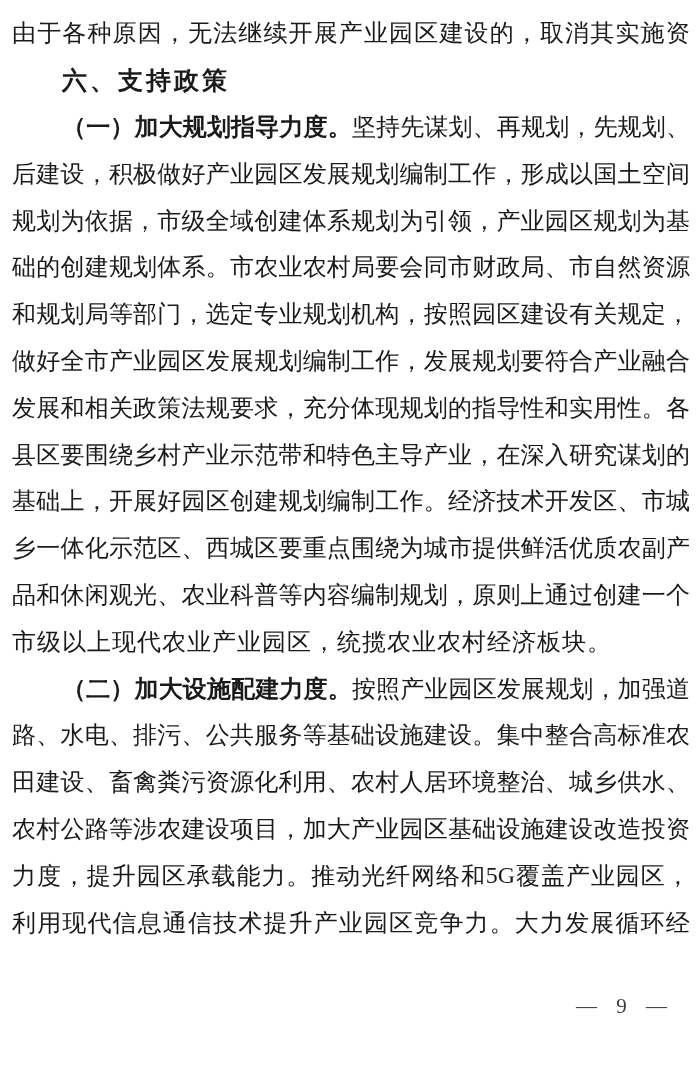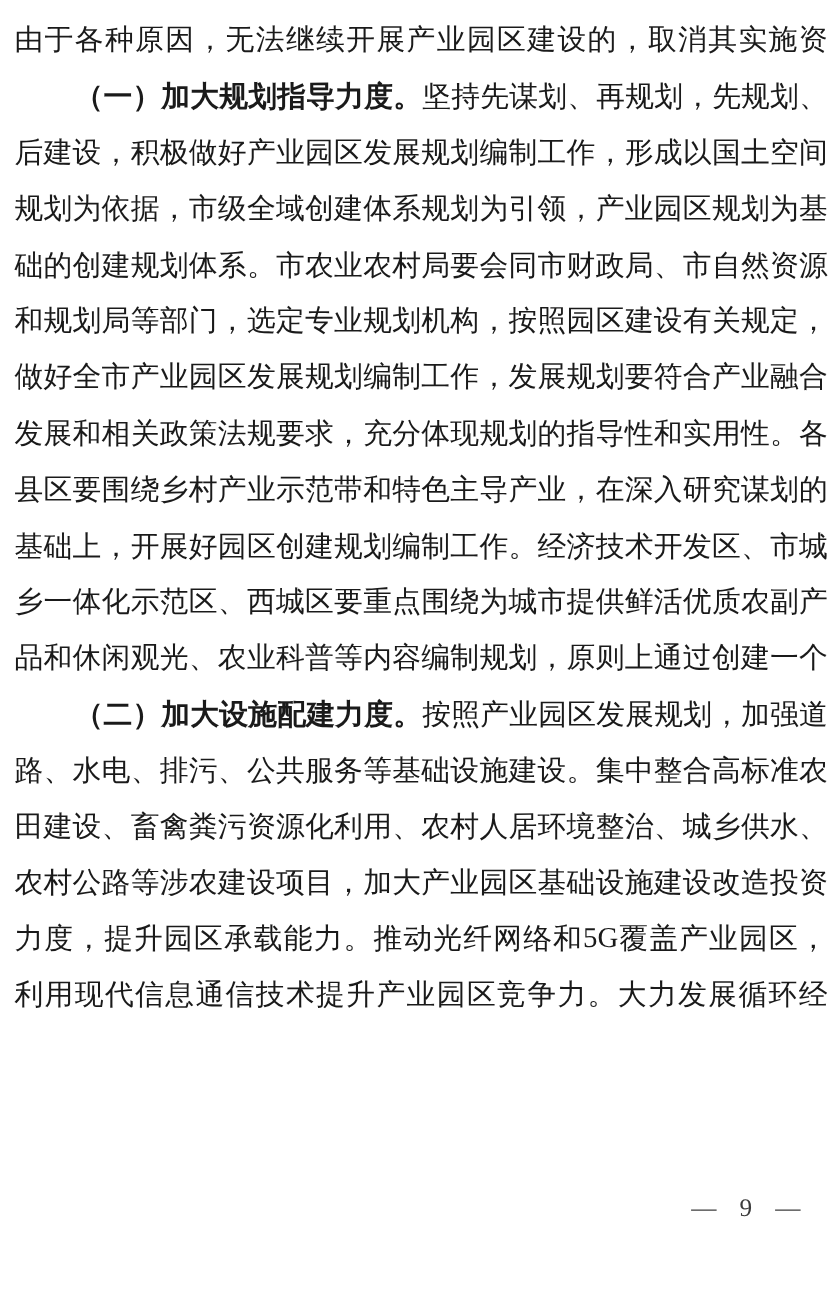--- a/index.html
+++ b/index.html
@@ -81,20 +81,25 @@
           <span>建</span>
           <span>设</span>
           <span>的</span>
           <span>，</span>
           <span>取</span>
           <span>消</span>
           <span>其</span>
           <span>实</span>
           <span>施</span>
           <span>资</span>
+        </div>
+      </div>
+      <div class="block">
+        <div class="line heading" style="padding-left: 50px;">
+          <span>六、支持政策</span>
         </div>
       </div>
       <div class="block">
         <div class="line justify" style="padding-left: 50px;">
           <span class="bold">（</span>
           <span class="bold">一</span>
           <span class="bold">）</span>
           <span class="bold">加</span>
           <span class="bold">大</span>
           <span class="bold">规</span>
@@ -412,20 +417,23 @@
           <span>原</span>
           <span>则</span>
           <span>上</span>
           <span>通</span>
           <span>过</span>
           <span>创</span>
           <span>建</span>
           <span>一</span>
           <span>个</span>
         </div>
+        <div class="line">
+          <span>市级以上现代农业产业园区，统揽农业农村经济板块。</span>
+        </div>
       </div>
       <div class="block">
         <div class="line justify" style="padding-left: 50px;">
           <span class="bold">（</span>
           <span class="bold">二</span>
           <span class="bold">）</span>
           <span class="bold">加</span>
           <span class="bold">大</span>
           <span class="bold">设</span>
           <span class="bold">施</span>

